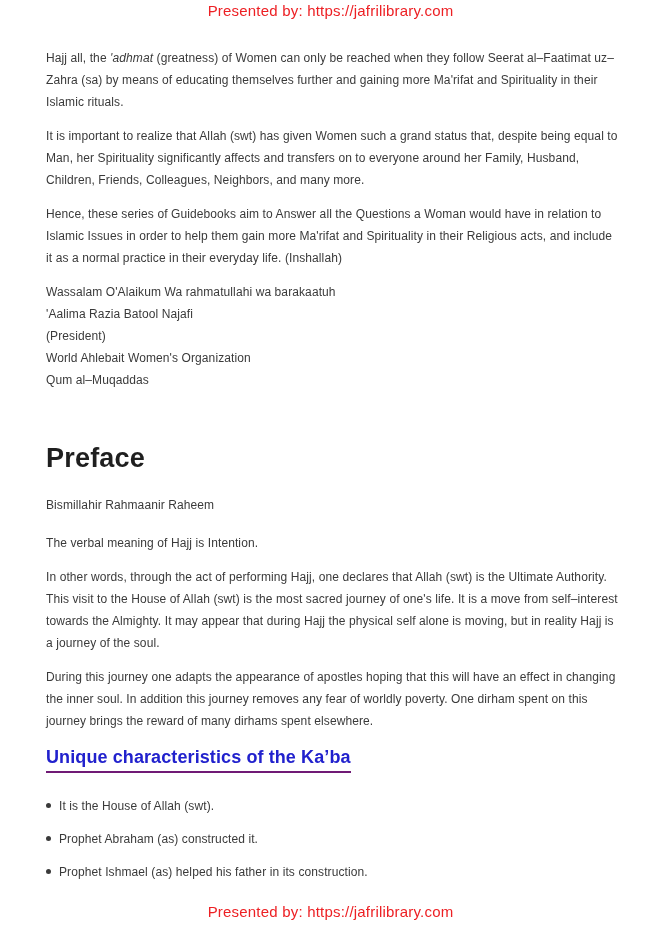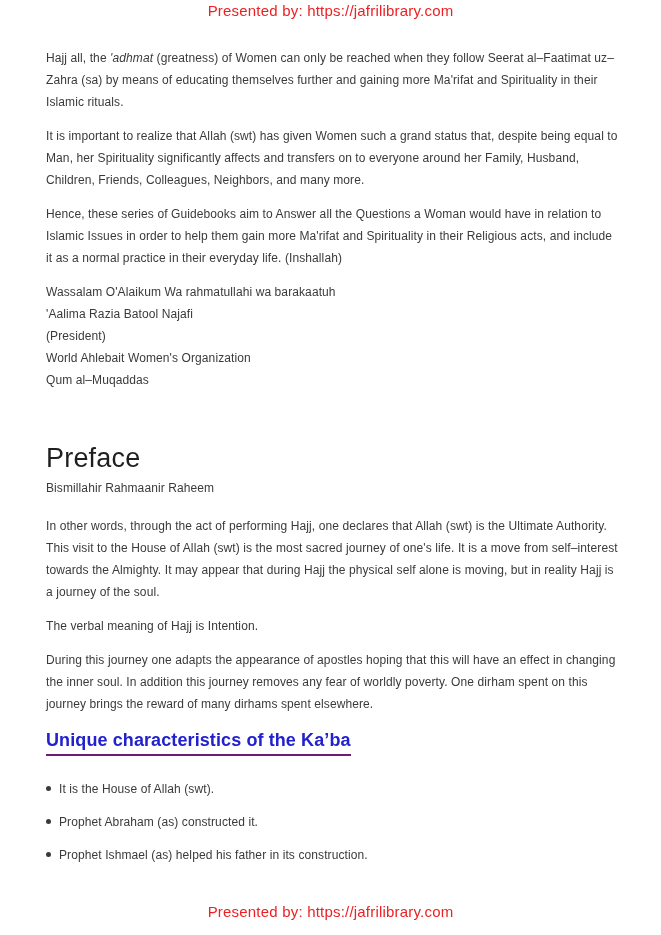--- a/index.html
+++ b/index.html
@@ -41,26 +41,26 @@
   .para.first { margin-top: 47px; }
   .para em { font-style: italic; }
 
   .signature { margin: 4px 0 12px 0; }
   .sig-line { line-height: 22px; }
 
   .preface-title {
     margin: 52px 0 0 0;
     font-size: 27px;
     line-height: 30px;
-    font-weight: normal;
+    font-weight: bold;
     color: #1f1f1f;
     letter-spacing: 0.2px;
   }
 
-  .bismillah { margin: 4px 0 16px 0; }
+  .bismillah { margin: 21px 0 16px 0; }
 
   .section-title {
     margin: 14px 0 22px 0;
     font-size: 18px;
     line-height: 22px;
     font-weight: bold;
     color: #2121cd;
   }
   .section-title .underlined {
     display: inline-block;
@@ -109,23 +109,23 @@
       <div class="sig-line">'Aalima Razia Batool Najafi</div>
       <div class="sig-line">(President)</div>
       <div class="sig-line">World Ahlebait Women's Organization</div>
       <div class="sig-line">Qum al–Muqaddas</div>
     </div>
 
     <h1 class="preface-title">Preface</h1>
 
     <p class="para bismillah">Bismillahir Rahmaanir Raheem</p>
 
+    <p class="para">The verbal meaning of Hajj is Intention.</p>
+
     <p class="para">In other words, through the act of performing Hajj, one declares that Allah (swt) is the Ultimate Authority. This visit to the House of Allah (swt) is the most sacred journey of one's life. It is a move from self–interest towards the Almighty. It may appear that during Hajj the physical self alone is moving, but in reality Hajj is a journey of the soul.</p>
-
-    <p class="para">The verbal meaning of Hajj is Intention.</p>
 
     <p class="para">During this journey one adapts the appearance of apostles hoping that this will have an effect in changing the inner soul. In addition this journey removes any fear of worldly poverty. One dirham spent on this journey brings the reward of many dirhams spent elsewhere.</p>
 
     <h2 class="section-title"><span class="underlined">Unique characteristics of the Ka’ba</span></h2>
 
     <ul class="bullets">
       <li><span class="dot"></span><span>It is the House of Allah (swt).</span></li>
       <li><span class="dot"></span><span>Prophet Abraham (as) constructed it.</span></li>
       <li><span class="dot"></span><span>Prophet Ishmael (as) helped his father in its construction.</span></li>
     </ul>

